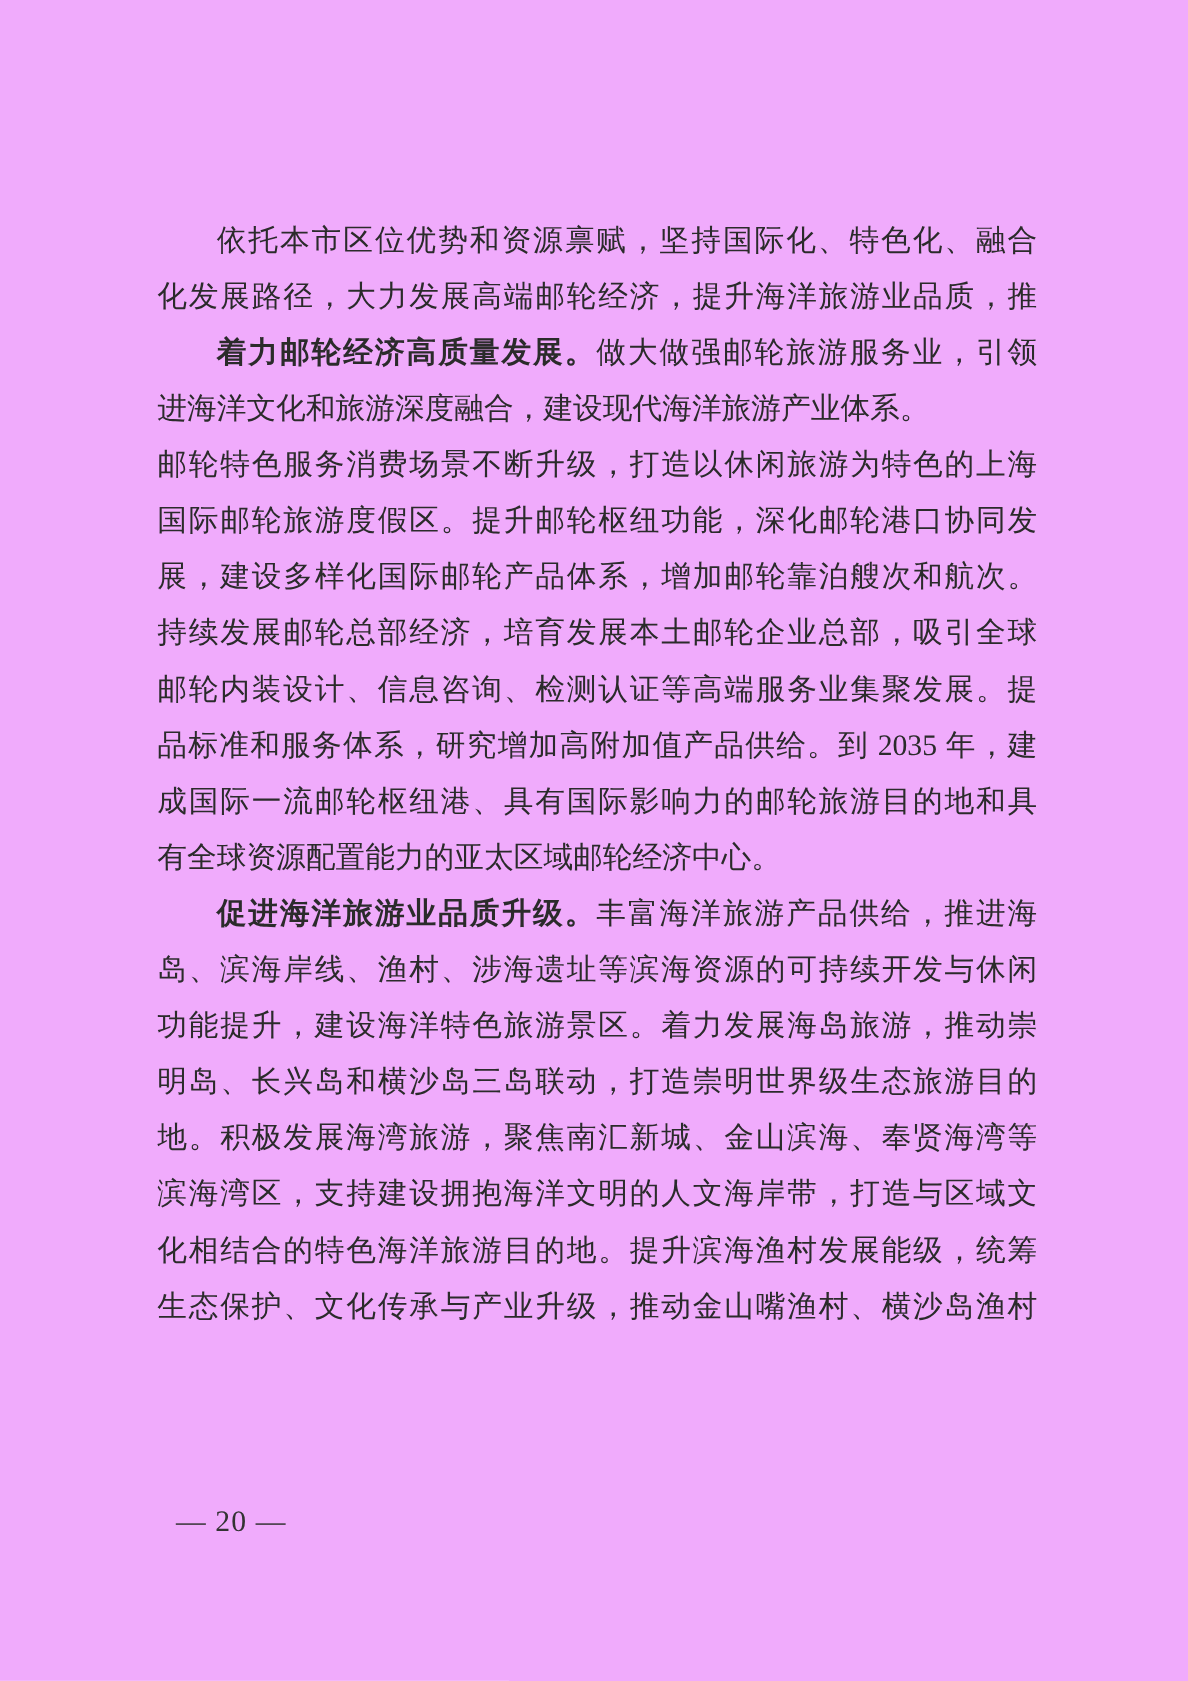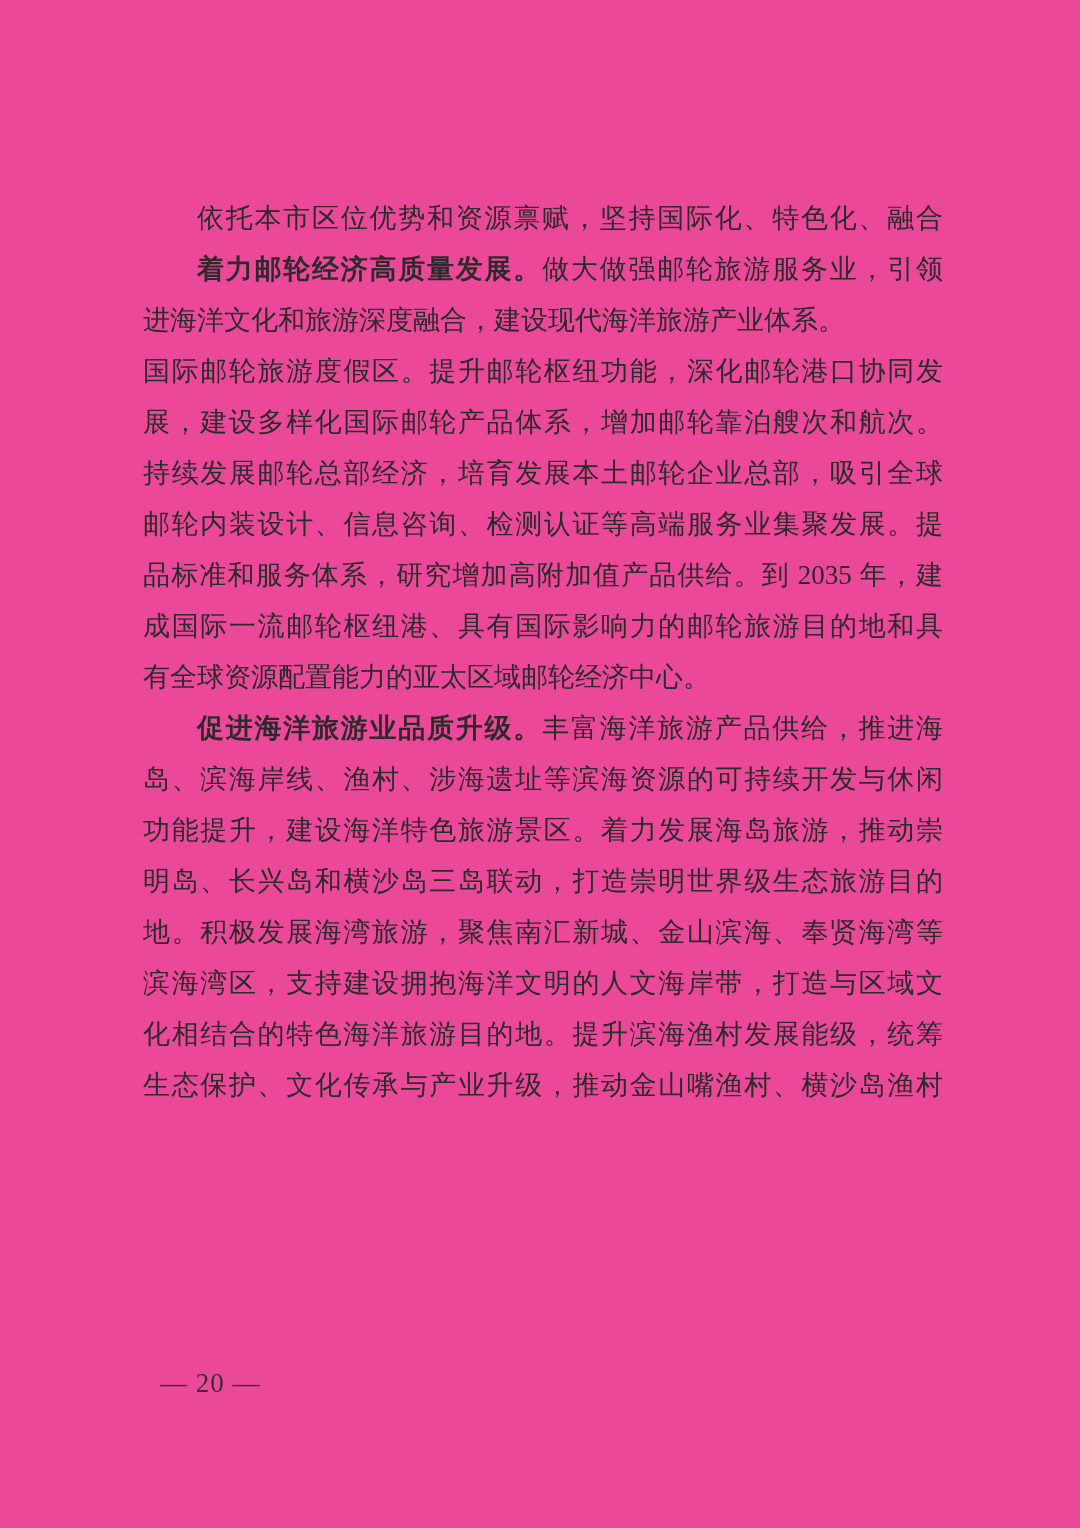--- a/index.html
+++ b/index.html
@@ -10,21 +10,21 @@
     width: 1080px;
     height: 1528px;
     position: relative;
     background: #fefefd;
     font-family: "Liberation Serif", "DejaVu Serif", serif;
     overflow: hidden;
   }
   .page {
     position: absolute;
     inset: 0;
-    background: #ec4899;
+    background: #f0abfc;
   }
   .doc {
     position: absolute;
     left: 143px;
     top: 193px;
     width: 800px;
     color: #2b2b2b;
     font-size: 27px;
     line-height: 51px;
   }
@@ -51,22 +51,24 @@
     color: #333333;
     letter-spacing: 1px;
   }
 </style>
 </head>
 <body>
 
 <div class="page">
   <main class="doc">
       <div class="line indent just"><span>依托本市区位优势和资源禀赋，坚持国际化、特色化、融合</span></div>
+      <div class="line just"><span>化发展路径，大力发展高端邮轮经济，提升海洋旅游业品质，推</span></div>
       <div class="line indent just"><span class="seg-bold">着力邮轮经济高质量发展。</span><span>做大做强邮轮旅游服务业，引领</span></div>
       <div class="line"><span>进海洋文化和旅游深度融合，建设现代海洋旅游产业体系。</span></div>
+      <div class="line just"><span>邮轮特色服务消费场景不断升级，打造以休闲旅游为特色的上海</span></div>
       <div class="line just"><span>国际邮轮旅游度假区。提升邮轮枢纽功能，深化邮轮港口协同发</span></div>
       <div class="line just"><span>展，建设多样化国际邮轮产品体系，增加邮轮靠泊艘次和航次。</span></div>
       <div class="line just"><span>持续发展邮轮总部经济，培育发展本土邮轮企业总部，吸引全球</span></div>
       <div class="line just"><span>邮轮内装设计、信息咨询、检测认证等高端服务业集聚发展。提</span></div>
       <div class="line just"><span>品标准和服务体系，研究增加高附加值产品供给。到 2035 年，建</span></div>
       <div class="line just"><span>成国际一流邮轮枢纽港、具有国际影响力的邮轮旅游目的地和具</span></div>
       <div class="line"><span>有全球资源配置能力的亚太区域邮轮经济中心。</span></div>
       <div class="line indent just"><span class="seg-bold">促进海洋旅游业品质升级。</span><span>丰富海洋旅游产品供给，推进海</span></div>
       <div class="line just"><span>岛、滨海岸线、渔村、涉海遗址等滨海资源的可持续开发与休闲</span></div>
       <div class="line just"><span>功能提升，建设海洋特色旅游景区。着力发展海岛旅游，推动崇</span></div>

